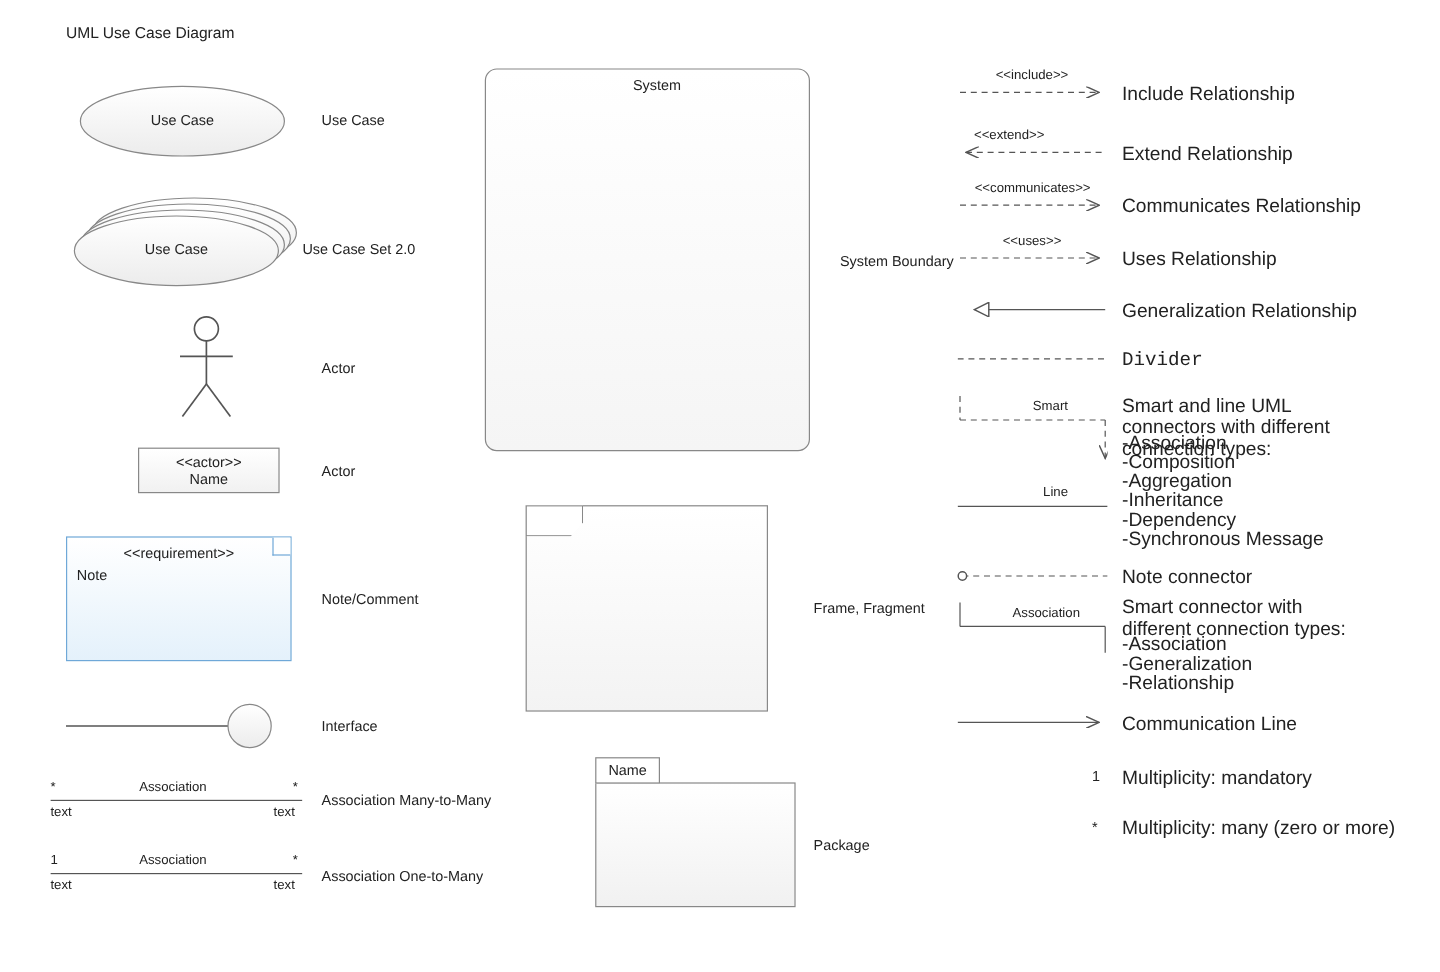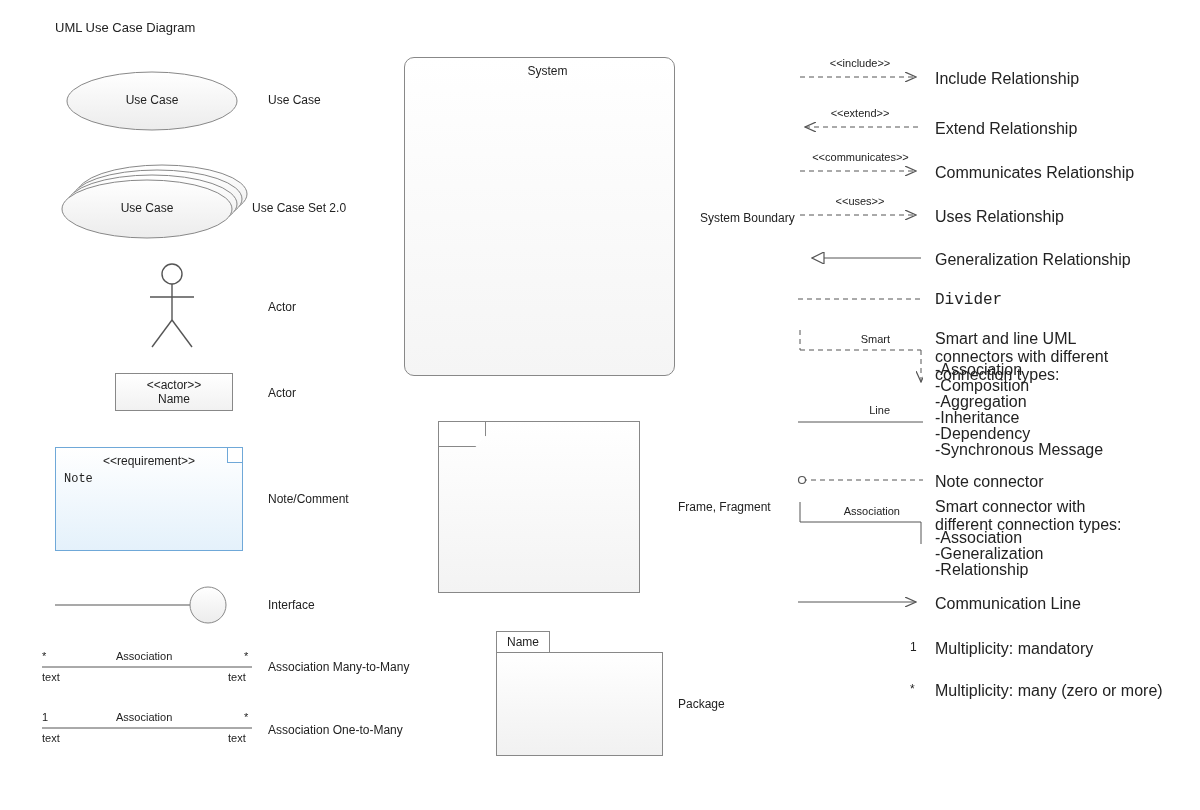--- a/index.html
+++ b/index.html
@@ -151,21 +151,21 @@
 
   <div class="actor-box" style="left:115px; top:373px; width:116px;">
     <div>&lt;&lt;actor&gt;&gt;</div>
     <div>Name</div>
   </div>
   <div class="label" style="left:268px; top:386px;">Actor</div>
 
   <div class="note-box" style="left:55px; top:447px; width:186px; height:102px;">
     <div class="note-corner"></div>
     <div style="text-align:center; padding-top:6px;">&lt;&lt;requirement&gt;&gt;</div>
-    <div style="padding:4px 8px;font-family:Liberation Mono, monospace;">Note</div>
+    <div style="padding:4px 8px;">Note</div>
   </div>
   <div class="label" style="left:268px; top:492px;">Note/Comment</div>
 
   <svg style="position:absolute; left:55px; top:585px;" width="180" height="40">
     <line x1="0" y1="20" x2="135" y2="20" stroke="#555" stroke-width="1.2"></line>
     <circle cx="153" cy="20" r="18" fill="url(#g1)" stroke="#888"></circle>
   </svg>
   <div class="label" style="left:268px; top:598px;">Interface</div>
 
   <svg style="position:absolute; left:42px; top:666px;" width="210" height="2">
@@ -222,21 +222,21 @@
 
   <svg style="position:absolute; left:798px; top:72px;" width="125" height="10">
     <line x1="2" y1="5" x2="118" y2="5" stroke="#555" stroke-dasharray="5,4" marker-end="url(#openArrow)"></line>
   </svg>
   <div class="conn-label" style="left:820px; top:57px; width:80px;">&lt;&lt;include&gt;&gt;</div>
   <div class="right-label" style="left:935px; top:70px;">Include Relationship</div>
 
   <svg style="position:absolute; left:798px; top:122px;" width="125" height="10">
     <line x1="7" y1="5" x2="123" y2="5" stroke="#555" stroke-dasharray="5,4" marker-start="url(#openArrowRev)"></line>
   </svg>
-  <div class="conn-label" style="left:820px; top:107px; width:80px;">&lt;&lt;extend&gt;&gt;</div>
+  <div class="conn-label" style="left:801px; top:107px; width:80px;">&lt;&lt;extend&gt;&gt;</div>
   <div class="right-label" style="left:935px; top:120px;">Extend Relationship</div>
 
   <svg style="position:absolute; left:798px; top:166px;" width="125" height="10">
     <line x1="2" y1="5" x2="118" y2="5" stroke="#555" stroke-dasharray="5,4" marker-end="url(#openArrow)"></line>
   </svg>
   <div class="conn-label" style="left:803px; top:151px; width:115px;">&lt;&lt;communicates&gt;&gt;</div>
   <div class="right-label" style="left:935px; top:164px;">Communicates Relationship</div>
 
   <svg style="position:absolute; left:798px; top:210px;" width="125" height="10">
     <line x1="2" y1="5" x2="118" y2="5" stroke="#555" stroke-dasharray="5,4" marker-end="url(#openArrow)"></line>

